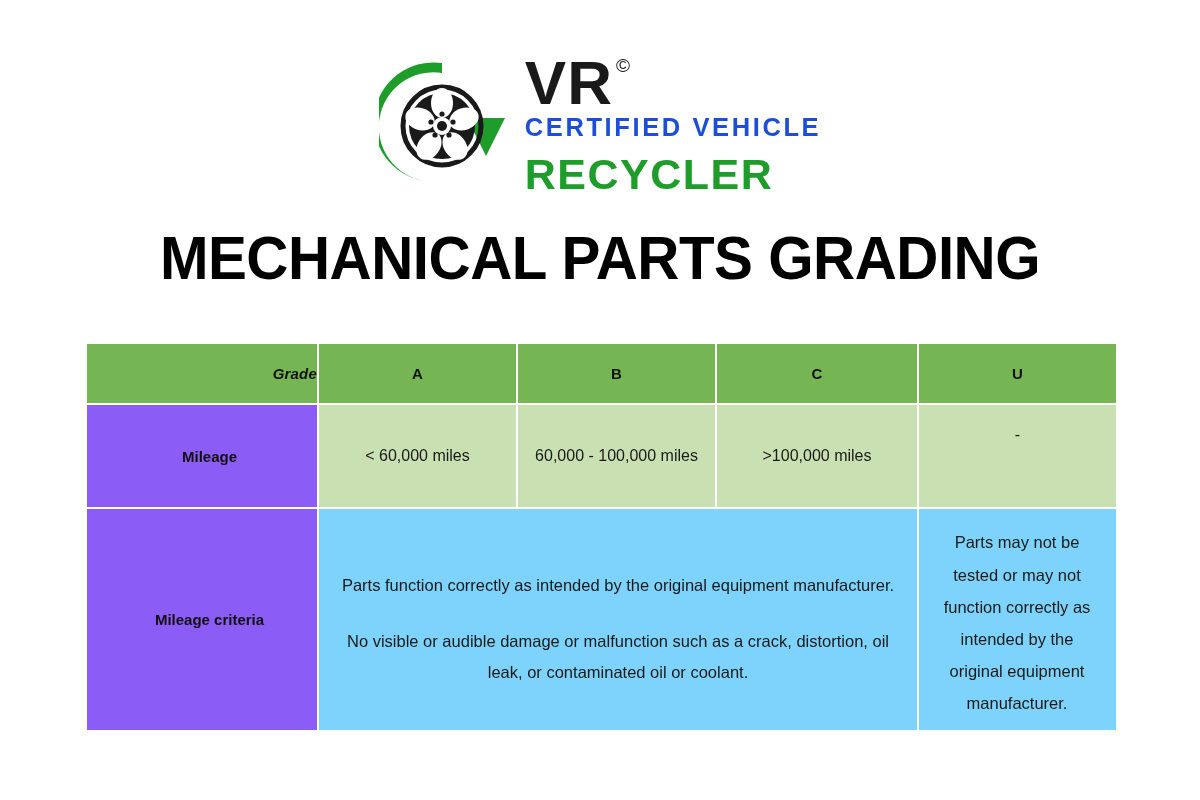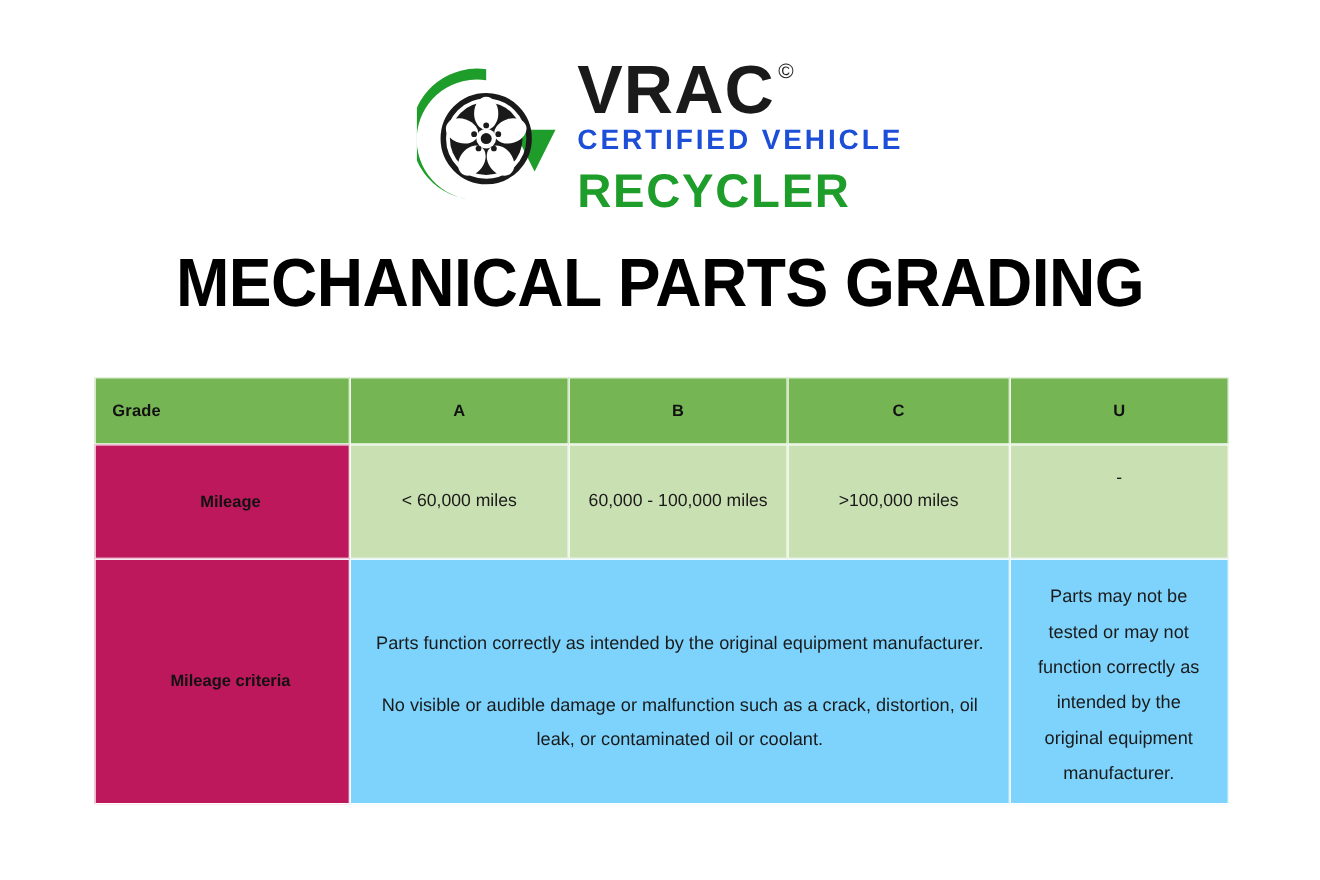--- a/index.html
+++ b/index.html
@@ -125,27 +125,28 @@
   
   .hdr-cell {
     background: #76b554;
     height: 61px;
     font-size: 15px;
     font-weight: bold;
     color: #111111;
     letter-spacing: 0.2px;
   }
   .hdr-cell.rowlabel {
-    text-align: left;
+    text-align: right;
     padding-left: 15px;
+    font-style: italic;
   }
 
   
   .rowlabel-cell {
-    background: #be185d;
+    background: #8b5cf6;
     text-align: left;
     padding-left: 15px;
     font-size: 15px;
     font-weight: bold;
     color: #111111;
   }
 
   
   .mileage-cell {
     background: #c9e0b2;
@@ -213,21 +214,20 @@
         <circle cx="74" cy="66" r="2.6" fill="#1a1a1a"></circle>
         <circle cx="70" cy="79" r="2.6" fill="#1a1a1a"></circle>
         <circle cx="56" cy="79" r="2.6" fill="#1a1a1a"></circle>
         <circle cx="52" cy="66" r="2.6" fill="#1a1a1a"></circle>
       </svg>
 
       <div class="logo-text">
         <div class="logo-row-1">
           <span class="vrac">V</span>
             <span class="vrac r-green">R</span>
-            <span class="vrac">AC</span>
           <span class="copyright-mark">©</span>
         </div>
         <div class="logo-row-2">CERTIFIED VEHICLE</div>
         <div class="logo-row-3">RECYCLER</div>
       </div>
 
     </div>
   </div>
 
   <div class="page-title">MECHANICAL PARTS GRADING</div>

